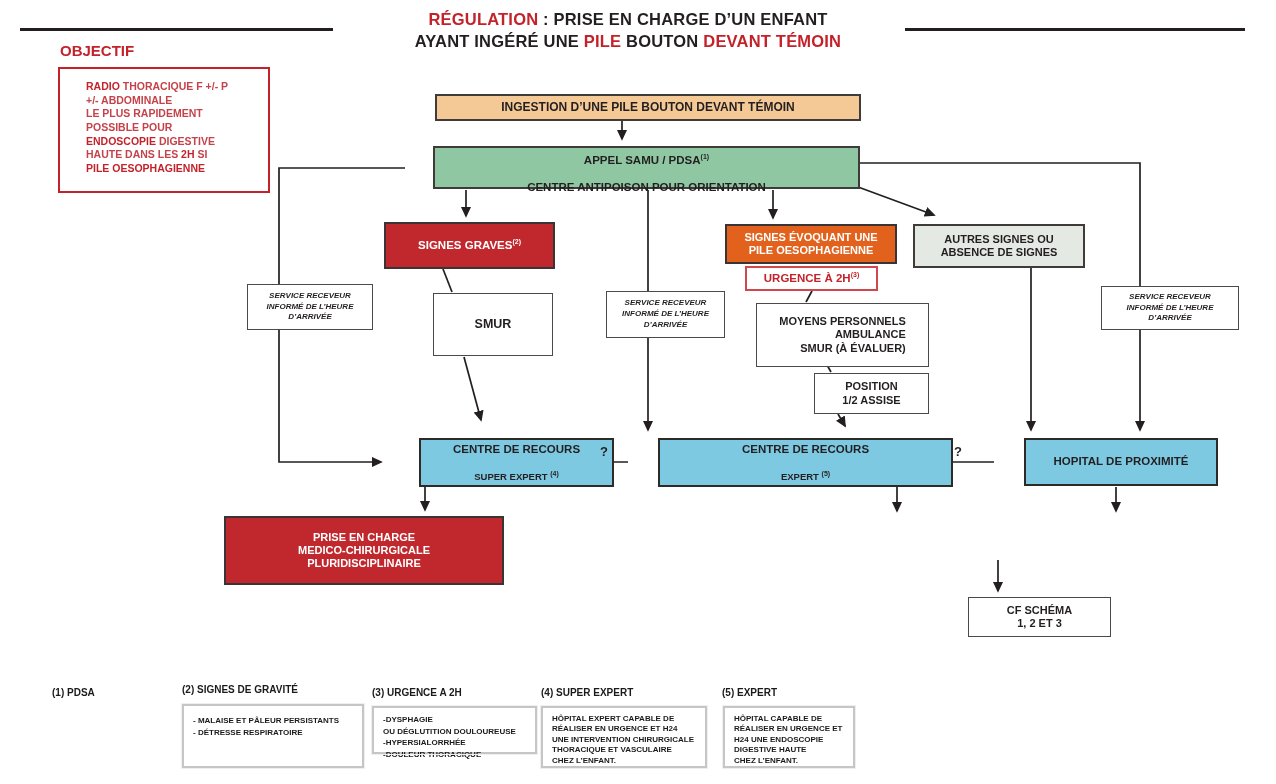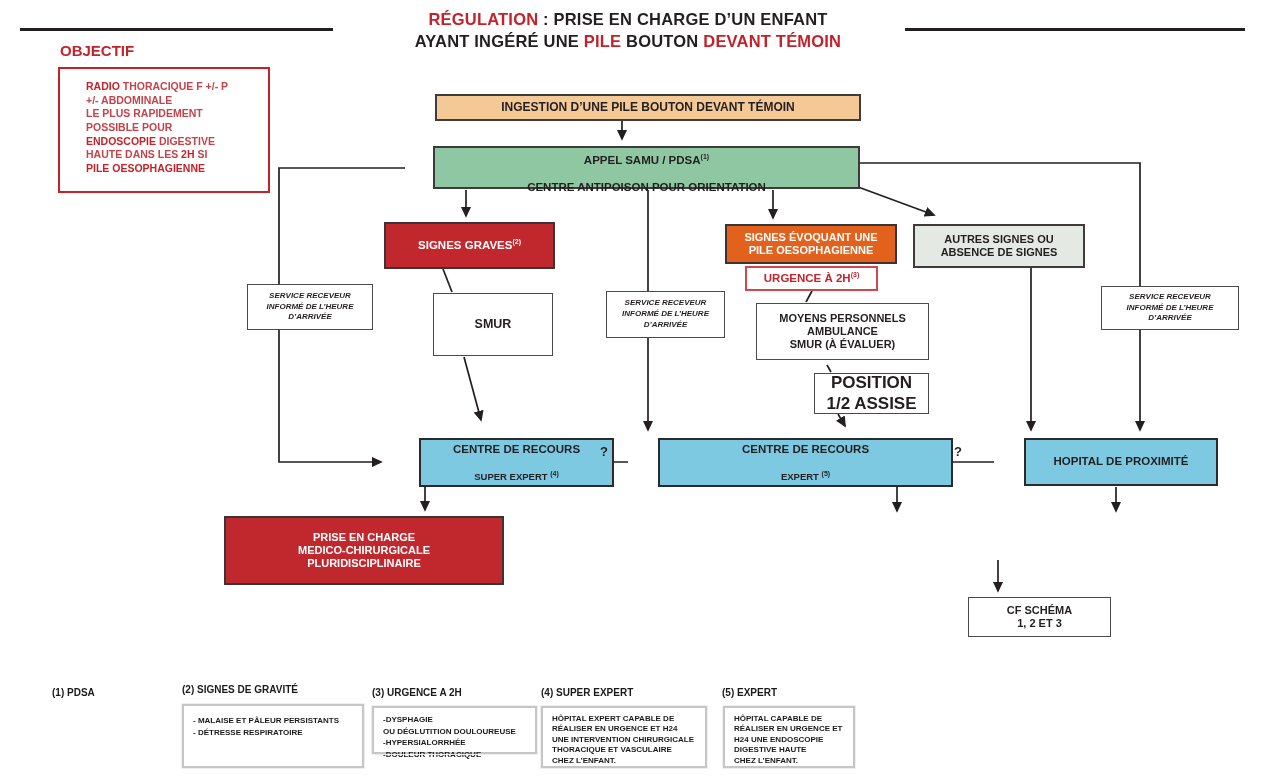--- a/index.html
+++ b/index.html
@@ -17,21 +17,21 @@
   .obj-box b{color:#c4222a;font-weight:800;}
   .b{position:absolute;box-sizing:border-box;display:flex;align-items:center;justify-content:center;
      text-align:center;font-weight:700;line-height:1.2;white-space:pre-line;margin-left:28px;}
   .tan{background:#f4c996;border:2px solid #3f3b38;font-size:12px;}
   .green{background:#8fc7a3;border:2px solid #3f3b38;font-size:11.5px;}
   .redbox{background:#c0282e;border:2px solid #3a3434;color:#ffffff;font-size:11.5px;}
   .orange{background:#e2611c;border:2px solid #3a3434;color:#ffffff;font-size:11px;}
   .ltgray{background:#e4e9e3;border:2px solid #3f3b38;font-size:11px;}
   .blue{background:#7ec9e2;border:2px solid #2e2a28;font-size:11.5px;}
   .ygreen{background:#cadb8c;border:2px solid #3f3b38;font-size:12px;}
-  .white{background:#ffffff;border:1.8px solid #4a4a4a;font-size:17px;}
+  .white{background:#ffffff;border:1.8px solid #4a4a4a;font-size:11px;}
   .rbord{background:#ffffff;border:2px solid #d0474d;color:#c4222a;font-size:11.5px;}
   .svc{background:#ffffff;border:1.3px solid #4a4a4a;font-size:8px;font-style:italic;
        font-weight:700;line-height:1.35;}
   .sub{font-size:9.5px;display:block;margin-top:1px;}
   sup{font-size:7px;line-height:0;vertical-align:super;font-weight:700;}
   .qmark{position:absolute;font-size:13px;font-weight:800;}
   .note-label{position:absolute;font-size:10px;font-weight:800;color:#1a1a1a;}
   .note-box{position:absolute;box-sizing:border-box;background:#fff;border:2px solid #c6c6c6;
             outline:1px solid #efefef;font-size:8px;font-weight:700;line-height:1.45;
             white-space:pre-line;padding:6px 4px 0 9px;color:#1a1a1a;}
@@ -117,21 +117,21 @@
 INFORMÉ DE L’HEURE
 D’ARRIVÉE</div>
 
   <div class="b orange" style="left:697px;top:224px;width:172px;height:40px;">SIGNES ÉVOQUANT UNE
 PILE OESOPHAGIENNE</div>
 
   <div class="b rbord" style="left:717px;top:266px;width:133px;height:25px;">
     <div><span>URGENCE À 2H</span><sup>(3)</sup></div>
   </div>
 
-  <div class="b white" style="left:728px;top:303px;width:173px;height:57px;font-size:11px;">MOYENS PERSONNELS
+  <div class="b white" style="left:728px;top:303px;width:173px;height:64px;font-size:11px;text-align:right;">MOYENS PERSONNELS
 AMBULANCE
 SMUR (À ÉVALUER)</div>
 
   <div class="b white" style="left:786px;top:373px;width:115px;height:41px;">POSITION
 1/2 ASSISE</div>
 
   <div class="b ltgray" style="left:885px;top:224px;width:172px;height:44px;">AUTRES SIGNES OU
 ABSENCE DE SIGNES</div>
 
   <div class="b blue" style="left:391px;top:438px;width:195px;height:49px;">

